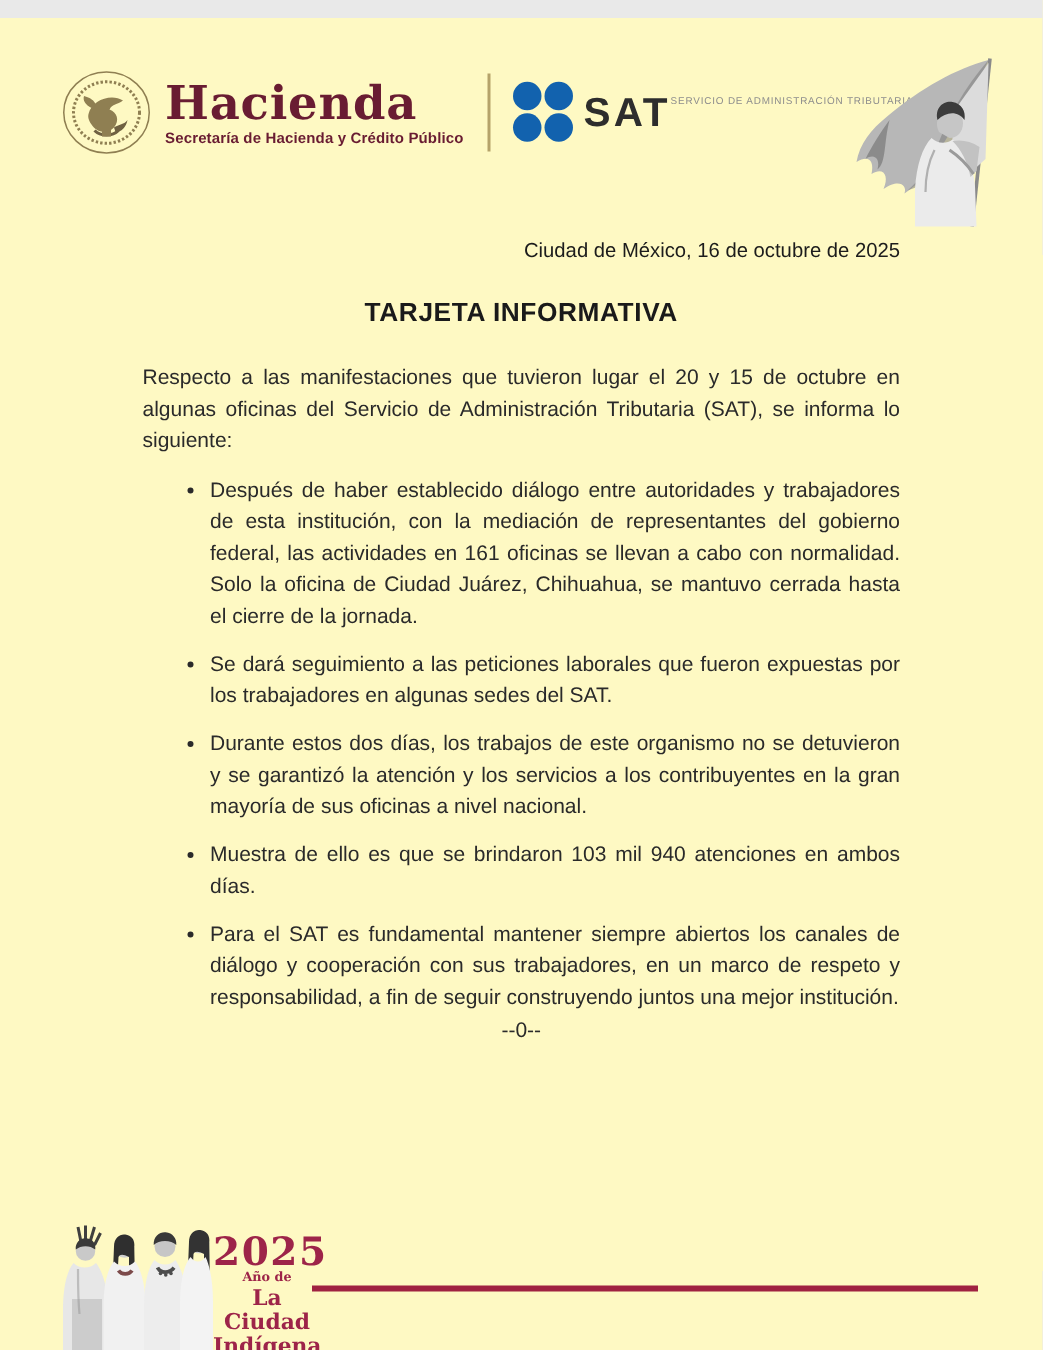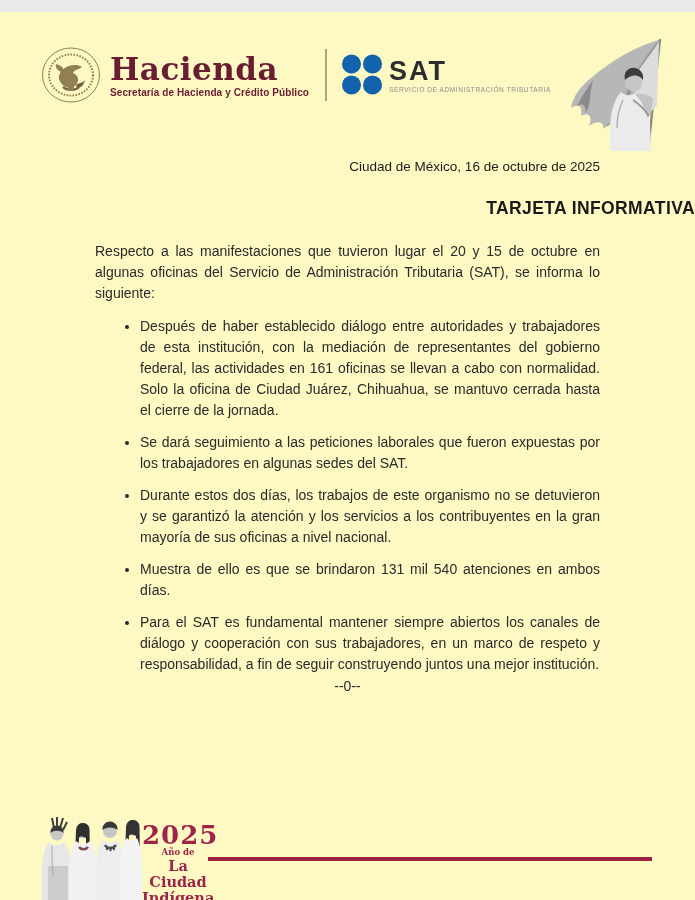--- a/index.html
+++ b/index.html
@@ -27,38 +27,38 @@
   .hacienda-sub{
     font-size:10px;font-weight:bold;color:#691c32;
     margin-top:2px;letter-spacing:0.1px;text-align:right;
   }
   .gold-divider{
     width:2px;height:52px;background:#b5a36a;
     margin:0 14px 0 16px;align-self:center;
   }
   .sat-block{display:flex;align-items:center;}
   .sat-circles{width:42px;height:44px;}
-  .sat-text{margin-left:6px;display:flex;flex-direction:column;justify-content:space-between;}
+  .sat-text{margin-left:6px;display:flex;flex-direction:row;justify-content:space-between;}
   .sat-word{
     font-weight:900;font-size:27px;line-height:26px;color:#2d2d2d;
     letter-spacing:2px;
   }
   .sat-sub{
     font-size:6.6px;color:#8d8d8d;letter-spacing:0.55px;margin-top:2px;
     white-space:nowrap;
   }
   .flag-art{position:absolute;top:24px;right:6px;width:126px;height:118px;}
   
   .dateline{
     position:absolute;top:147px;right:95px;
     font-size:13.5px;color:#1c1c1c;
   }
   .doc-title{
     position:absolute;top:186px;left:0;width:100%;
-    text-align:right;font-weight:bold;font-size:17.5px;
+    text-align:center;font-weight:bold;font-size:17.5px;
     letter-spacing:0.4px;color:#1a1a1a;
   }
   .body-col{
     position:absolute;top:229px;left:95px;width:505px;
     font-size:14px;line-height:21px;text-align:justify;color:#2a2a2a;
   }
   .body-col p{margin:0;}
   .intro{margin-bottom:0;}
   ul.points{
     margin:12px 0 0 0;padding:0 0 0 45px;list-style:disc outside;
@@ -140,21 +140,21 @@
   <div class="dateline">Ciudad de México, 16 de octubre de 2025</div>
 
   <div class="doc-title">TARJETA INFORMATIVA</div>
 
   <div class="body-col">
     <p class="intro">Respecto a las manifestaciones que tuvieron lugar el 20 y 15 de octubre en algunas oficinas del Servicio de Administración Tributaria (SAT), se informa lo siguiente:</p>
     <ul class="points">
       <li>Después de haber establecido diálogo entre autoridades y trabajadores de esta institución, con la mediación de representantes del gobierno federal, las actividades en 161 oficinas se llevan a cabo con normalidad. Solo la oficina de Ciudad Juárez, Chihuahua, se mantuvo cerrada hasta el cierre de la jornada.</li>
       <li>Se dará seguimiento a las peticiones laborales que fueron expuestas por los trabajadores en algunas sedes del SAT.</li>
       <li>Durante estos dos días, los trabajos de este organismo no se detuvieron y se garantizó la atención y los servicios a los contribuyentes en la gran mayoría de sus oficinas a nivel nacional.</li>
-      <li>Muestra de ello es que se brindaron 131 mil 540 atenciones en ambos días.</li>
+      <li>Muestra de ello es que se brindaron 103 mil 940 atenciones en ambos días.</li>
       <li>Para el SAT es fundamental mantener siempre abiertos los canales de diálogo y cooperación con sus trabajadores, en un marco de respeto y responsabilidad, a fin de seguir construyendo juntos una mejor institución.</li>
     </ul>
     <div class="end-mark">--0--</div>
   </div>
 
   <svg class="women-art" viewBox="0 0 102 90">
 
     <path d="M14 12 L12 2 M17 11 L17 1 M20 12 L23 2 M23 14 L27 6" stroke="#3f3f3f" stroke-width="2" fill="none"></path>
     <circle cx="17" cy="18" r="6.5" fill="#c9c9c9"></circle>
     <path d="M10.5 17 C10 12 14 9 17.5 9.5 C22 10 24 13 23.5 17 C20 14 14 14 10.5 17 Z" fill="#3a3a3a"></path>

